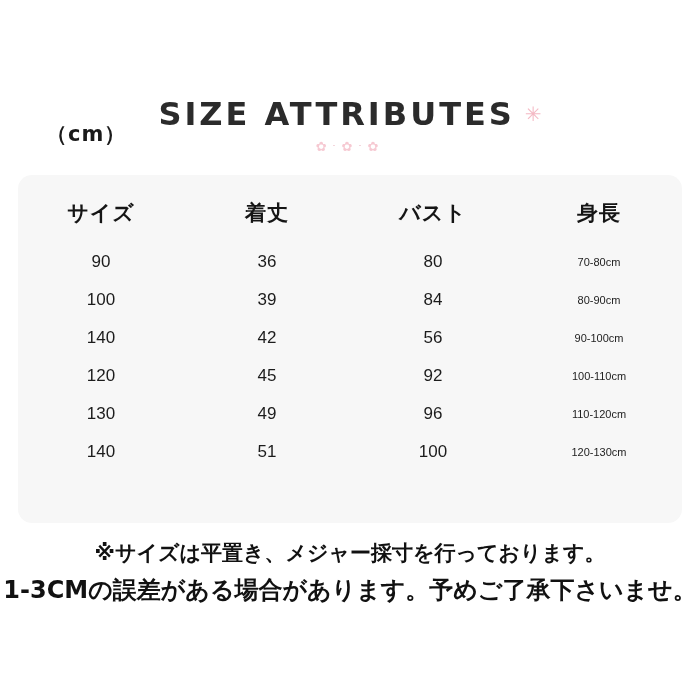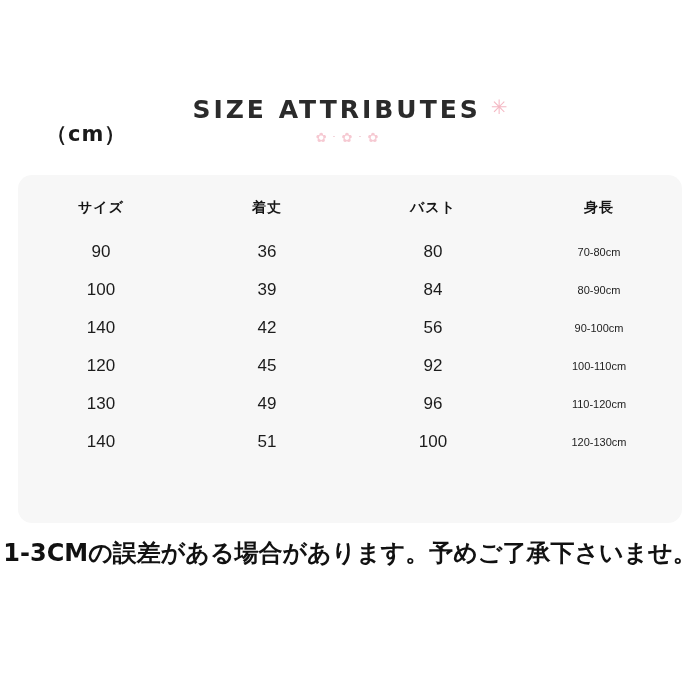--- a/index.html
+++ b/index.html
@@ -25,21 +25,21 @@
   
   .header {
     position: absolute;
     top: 95px;
     left: 0;
     width: 700px;
     text-align: center;
   }
   .header-title {
     font-family: "DejaVu Sans", sans-serif;
-    font-size: 25px;
+    font-size: 32px;
     font-weight: bold;
     letter-spacing: 3px;
     color: #2b2b2b;
     display: inline-block;
   }
   .sparkle-icon {
     display: inline-block;
     margin-left: 10px;
     color: #f4b9c4;
     font-size: 20px;
@@ -82,21 +82,21 @@
     box-sizing: border-box;
     padding-top: 20px;
   }
   table.size-table {
     width: 100%;
     border-collapse: collapse;
     table-layout: fixed;
   }
   table.size-table th {
     font-family: "DejaVu Sans", sans-serif;
-    font-size: 14px;
+    font-size: 21px;
     font-weight: bold;
     color: #151515;
     padding: 4px 0 16px 0;
     letter-spacing: 1px;
     text-align: center;
   }
   table.size-table td {
     font-family: Liberation Sans, sans-serif;
     font-size: 17px;
     color: #1c1c1c;
@@ -187,16 +187,17 @@
           <td>140</td>
           <td>51</td>
           <td>100</td>
           <td class="col-height">120-130cm</td>
         </tr>
       </tbody>
     </table>
   </div>
 
   <div class="notes">
+    <div class="note-line">※サイズは平置き、メジャー採寸を行っております。</div>
     <div class="note-line second">1-3CMの誤差がある場合があります。予めご了承下さいませ。</div>
   </div>
 
 </div>
 
 </body></html>

